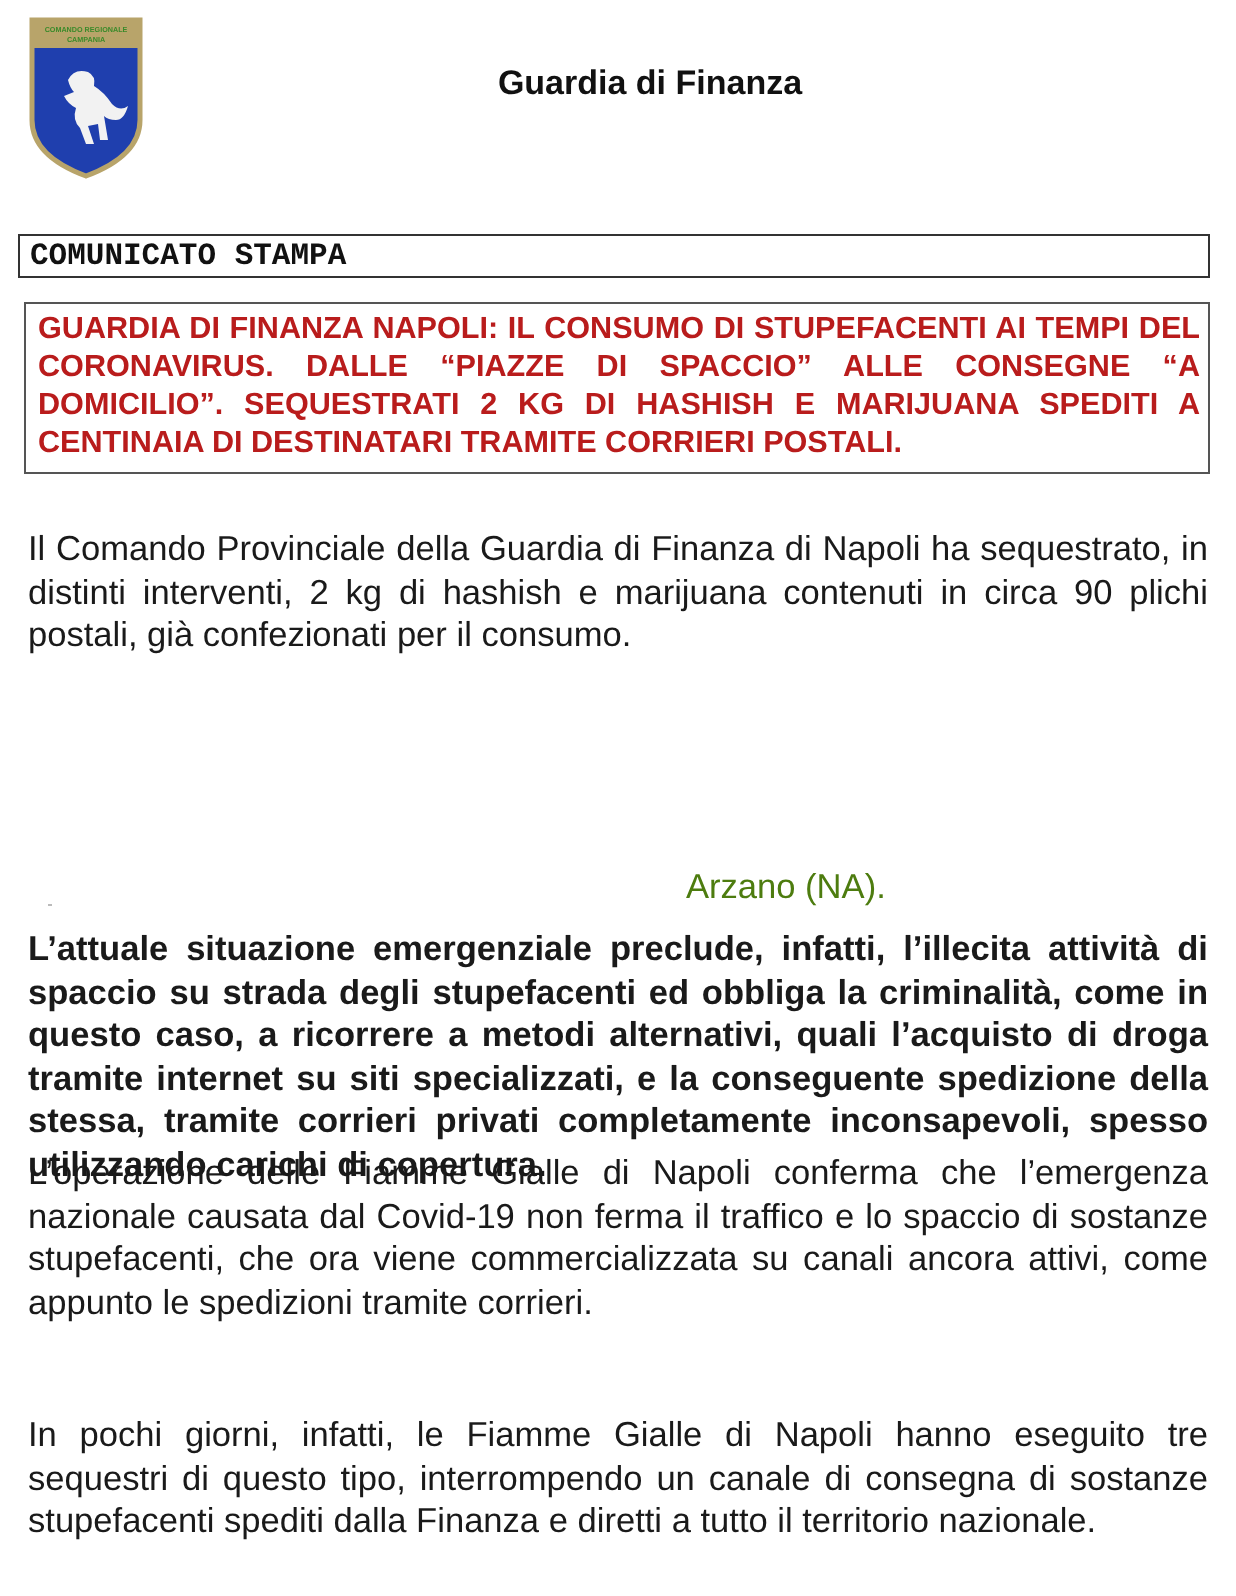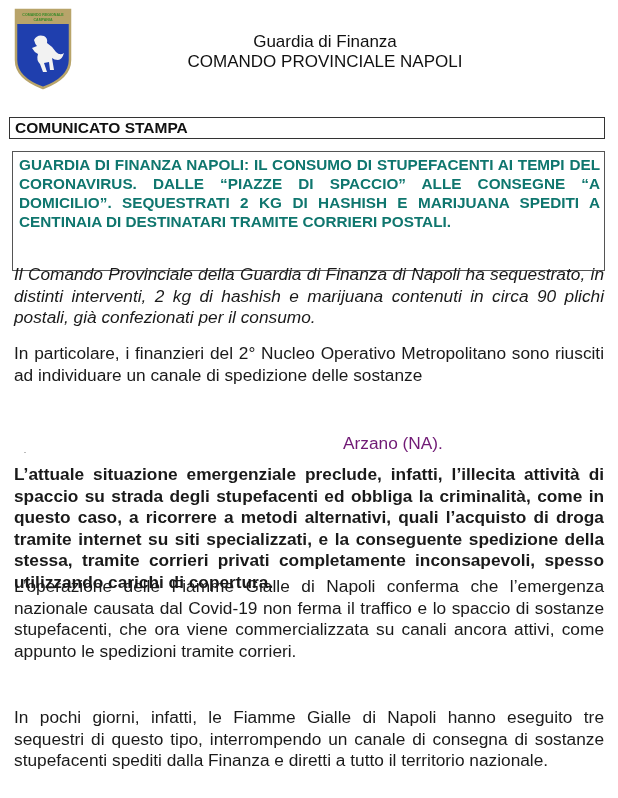--- a/index.html
+++ b/index.html
@@ -1,60 +1,58 @@
 <!DOCTYPE html>
 <html><head>
 <meta charset="utf-8">
 <style>
   html, body { margin: 0; padding: 0; background: #ffffff; }
   body { width: 618px; height: 798px; position: relative; overflow: hidden; font-family: "Liberation Sans", sans-serif; color: #1a1a1a; }
   .crest { position: absolute; left: 14px; top: 8px; width: 58px; height: 82px; }
-  .header { position: absolute; left: 100px; top: 32px; width: 450px; text-align: center; font-weight: normal; font-size: 17px; line-height: 20px; color: #111; }
-  .press-bar { position: absolute; left: 9px; top: 117px; width: 596px; height: 22px; border: 1.5px solid #333; box-sizing: border-box; display: flex; justify-content: space-between; align-items: center; padding: 0 10px 0 5px; font-weight: bold; font-size: 15.5px; color: #111; }
-  .headline-box { position: absolute; left: 12px; top: 151px; width: 593px; height: 120px; border: 1.5px solid #555; box-sizing: border-box; padding: 3px 4px 0 6px; color: #0f766e; font-weight: bold; font-size: 15.3px; line-height: 19px; text-align: justify; }
+  .header { position: absolute; left: 100px; top: 32px; width: 450px; text-align: center; font-weight: bold; font-size: 17px; line-height: 20px; color: #111; }
+  .press-bar { position: absolute; left: 9px; top: 117px; width: 596px; height: 22px; border: 1.5px solid #333; box-sizing: border-box; display: flex; justify-content: space-between; align-items: center; padding: 0 10px 0 5px; font-weight: bold; font-size: 15.5px; color: #111; font-family: Liberation Mono, monospace; }
+  .headline-box { position: absolute; left: 12px; top: 151px; width: 593px; height: 86px; border: 1.5px solid #555; box-sizing: border-box; padding: 3px 4px 0 6px; color: #b91c1c; font-weight: bold; font-size: 15.3px; line-height: 19px; text-align: justify; }
   .para { position: absolute; left: 14px; width: 590px; font-size: 17.3px; line-height: 21.5px; text-align: justify; color: #1a1a1a; }
-  .p1 { top: 264px; font-style: italic; }
+  .p1 { top: 264px; }
   .p2 { top: 343px; }
   .p2 .last { word-spacing: 9px; }
-  .arzano { position: absolute; left: 343px; top: 433px; font-size: 17.3px; color: #701a75; }
+  .arzano { position: absolute; left: 343px; top: 433px; font-size: 17.3px; color: #4d7c0f; }
   .speck { position: absolute; left: 24px; top: 452px; width: 2px; height: 1px; background: #bbb; }
   .p3 { top: 464px; font-weight: bold; }
   .p4 { top: 576px; }
   .p5 { top: 707px; }
 </style>
 </head>
 <body>
 
 <div class="crest">
   <svg width="58" height="82" viewBox="0 0 58 82">
     <path d="M2 2 H56 V52 Q56 70 29 80 Q2 70 2 52 Z" fill="#1f3fae" stroke="#b8a46a" stroke-width="2.5"></path>
     <rect x="2" y="2" width="54" height="14" fill="#b8a46a"></rect>
     <text x="29" y="8" font-size="3.6" text-anchor="middle" fill="#3a8a2a" font-family="Liberation Sans, sans-serif" font-weight="bold">COMANDO REGIONALE</text>
     <text x="29" y="13" font-size="3.6" text-anchor="middle" fill="#3a8a2a" font-family="Liberation Sans, sans-serif" font-weight="bold">CAMPANIA</text>
     <path d="M20 32 Q23 26 30 28 Q34 30 33 35 Q38 38 42 44 Q46 48 50 45 Q48 52 44 52 Q40 52 38 50 L40 62 L36 62 L35 54 L30 55 L33 64 L29 64 L26 56 Q22 52 24 46 Q20 44 18 40 L23 38 Q21 36 20 32 Z" fill="#f2f2f2"></path>
   </svg>
 </div>
 
 <div class="header">
   <div>Guardia di Finanza</div>
-  <div>COMANDO PROVINCIALE NAPOLI</div>
 </div>
 
 <div class="press-bar">
   <span>COMUNICATO STAMPA</span>
 </div>
 
 <div class="headline-box">
   <span>GUARDIA DI FINANZA NAPOLI: IL CONSUMO DI STUPEFACENTI AI TEMPI DEL CORONAVIRUS. DALLE “PIAZZE DI SPACCIO” ALLE CONSEGNE “A DOMICILIO”. SEQUESTRATI 2 KG DI HASHISH E MARIJUANA SPEDITI A CENTINAIA DI DESTINATARI TRAMITE CORRIERI POSTALI.</span>
 </div>
 
 <div class="para p1">Il Comando Provinciale della Guardia di Finanza di Napoli ha sequestrato, in distinti interventi, 2 kg di hashish e marijuana contenuti in circa 90 plichi postali, già confezionati per il consumo.</div>
 
 <div class="para p2">
-  <span>In particolare, i finanzieri del 2° Nucleo Operativo Metropolitano sono riusciti ad individuare un canale di spedizione delle sostanze</span>
   <br>
 </div>
 
 <div class="speck"></div>
 <div class="arzano">Arzano (NA).</div>
 
 <div class="para p3">L’attuale situazione emergenziale preclude, infatti, l’illecita attività di spaccio su strada degli stupefacenti ed obbliga la criminalità, come in questo caso, a ricorrere a metodi alternativi, quali l’acquisto di droga tramite internet su siti specializzati, e la conseguente spedizione della stessa, tramite corrieri privati completamente inconsapevoli, spesso utilizzando carichi di copertura.</div>
 <div class="para p4">L’operazione delle Fiamme Gialle di Napoli conferma che l’emergenza nazionale causata dal Covid-19 non ferma il traffico e lo spaccio di sostanze stupefacenti, che ora viene commercializzata su canali ancora attivi, come appunto le spedizioni tramite corrieri.</div>
 <div class="para p5">In pochi giorni, infatti, le Fiamme Gialle di Napoli hanno eseguito tre sequestri di questo tipo, interrompendo un canale di consegna di sostanze stupefacenti spediti dalla Finanza e diretti a tutto il territorio nazionale.</div>
 

